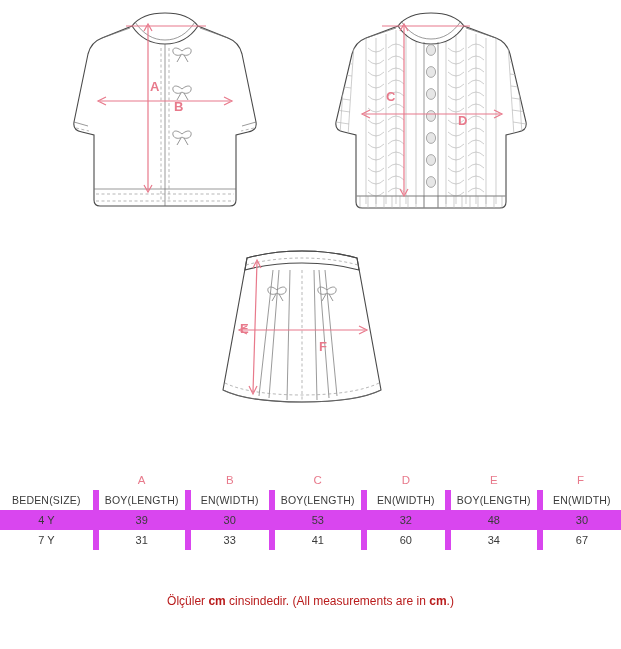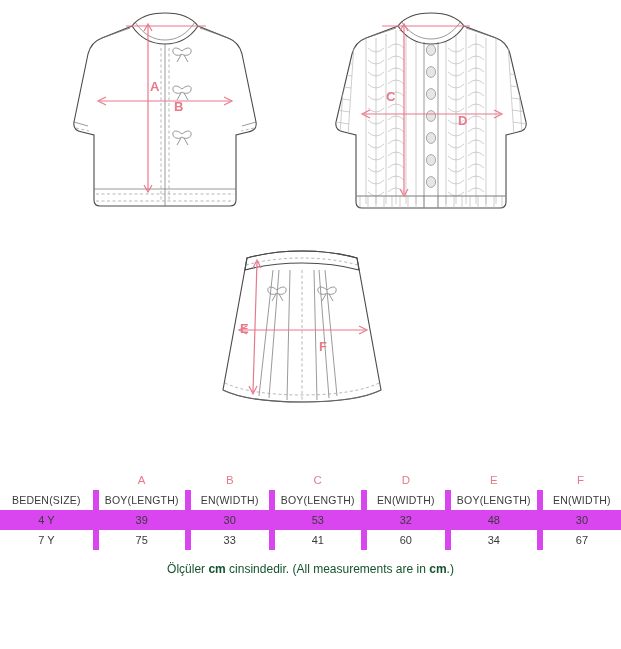--- a/index.html
+++ b/index.html
@@ -90,25 +90,25 @@
   .col-size {
     width: 92px;
     text-align: center !important;
   }
   .col-val {
     width: 74px;
   }
   .note {
     position: absolute;
     left: 0;
-    top: 562px;
+    top: 594px;
     width: 621px;
     text-align: center;
     font-size: 12px;
-    color: #14532d;
+    color: #b91c1c;
   }
   .note b { font-weight: bold; }
 
   svg { display: block; }
   .ink { fill: none; stroke: #4a4a4a; stroke-width: 1.1; }
   .ink-thin { fill: none; stroke: #6f6f6f; stroke-width: .7; }
   .ink-dash { fill: none; stroke: #9a9a9a; stroke-width: .7; stroke-dasharray: 3 2.5; }
   .arrow { fill: none; stroke: #e8798b; stroke-width: 1.2; }
   .bow { fill: none; stroke: #8a8a8a; stroke-width: .9; }
   .cable { fill: none; stroke: #b9b9b9; stroke-width: .7; }
@@ -429,21 +429,21 @@
           <td class="col-size">4 Y</td>
           <td class="col-val divider">39</td>
           <td class="col-val divider">30</td>
           <td class="col-val divider">53</td>
           <td class="col-val divider">32</td>
           <td class="col-val divider">48</td>
           <td class="col-val divider">30</td>
         </tr>
         <tr class="body-row">
           <td class="col-size">7 Y</td>
-          <td class="col-val divider">75</td>
+          <td class="col-val divider">31</td>
           <td class="col-val divider">33</td>
           <td class="col-val divider">41</td>
           <td class="col-val divider">60</td>
           <td class="col-val divider">34</td>
           <td class="col-val divider">67</td>
         </tr>
       </tbody>
     </table>
   </div>
 

